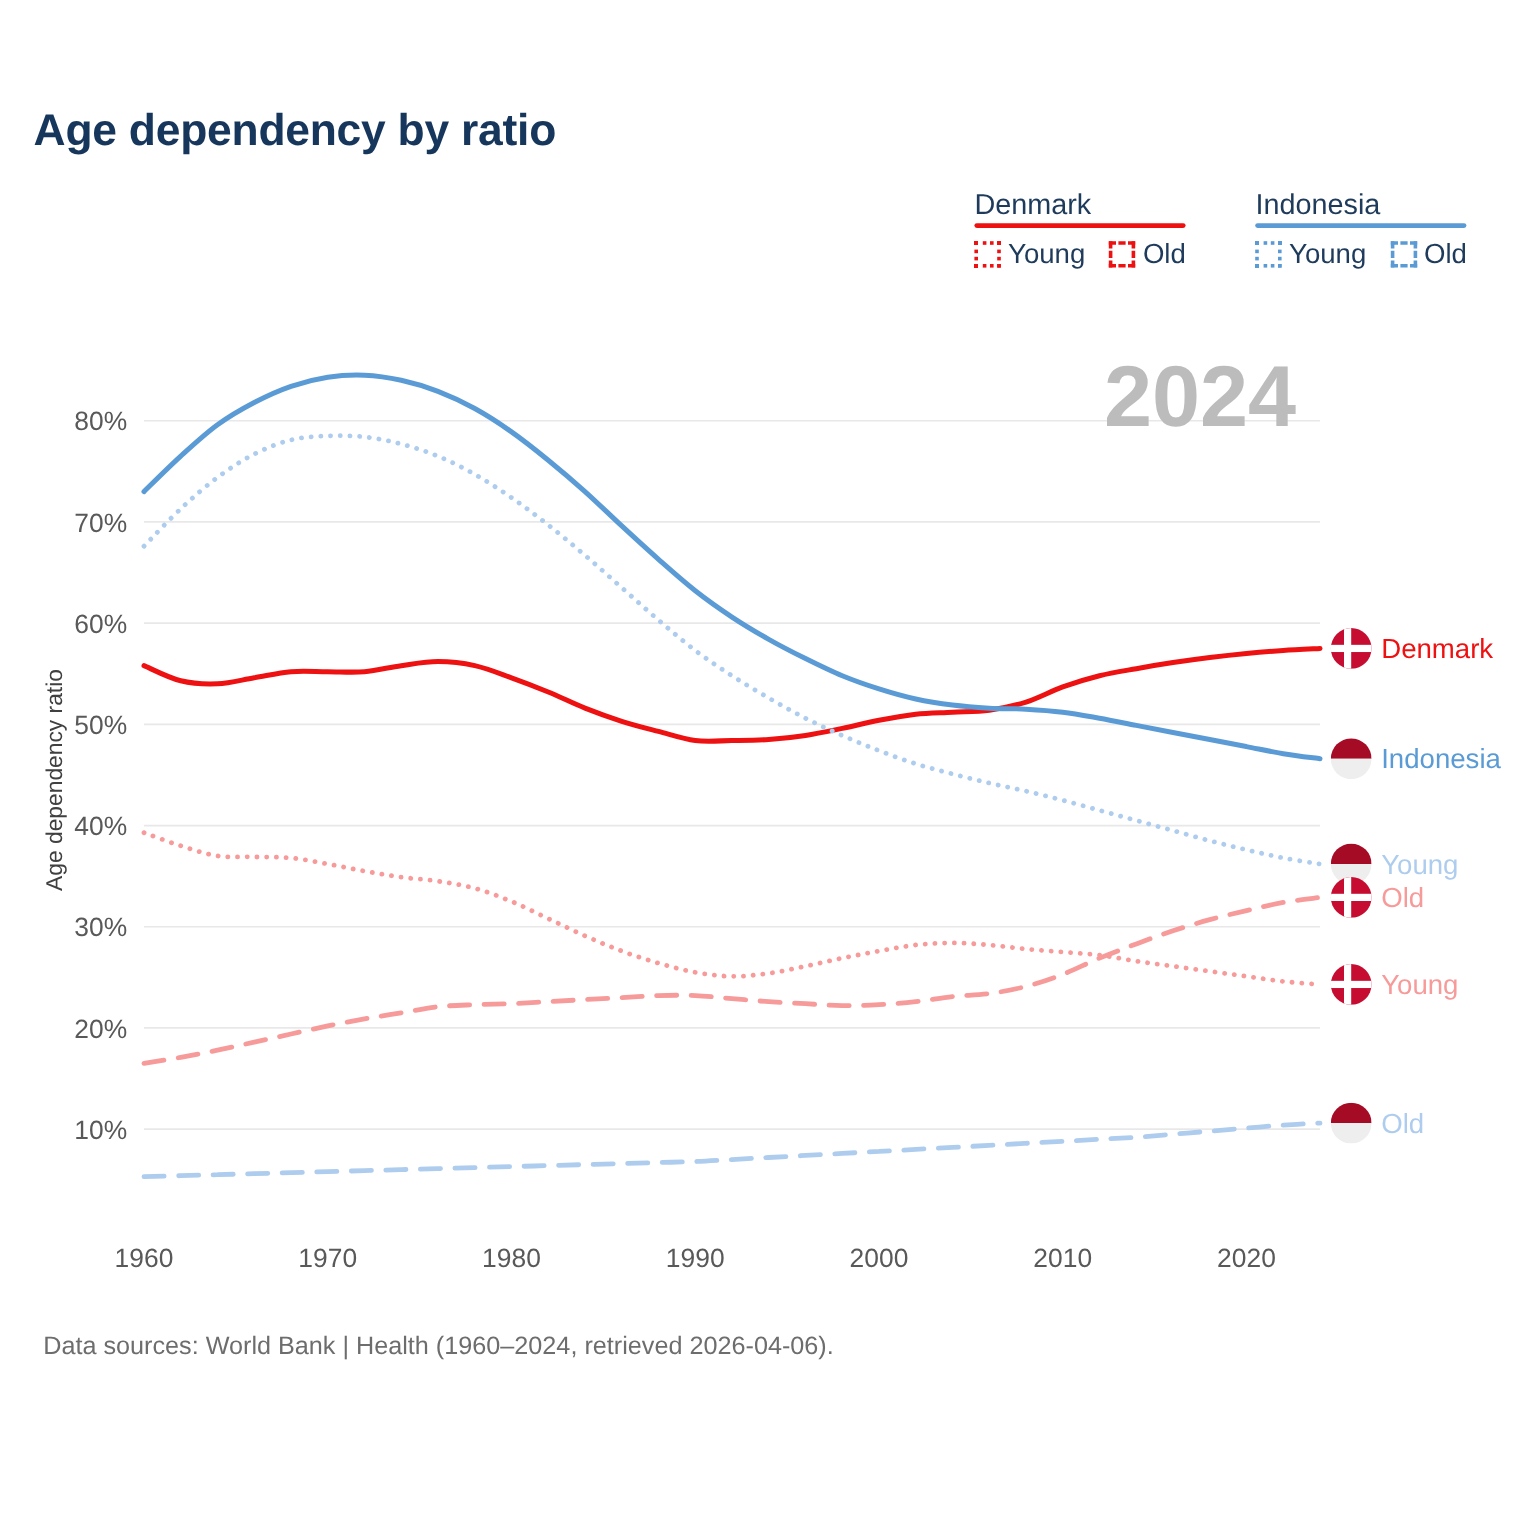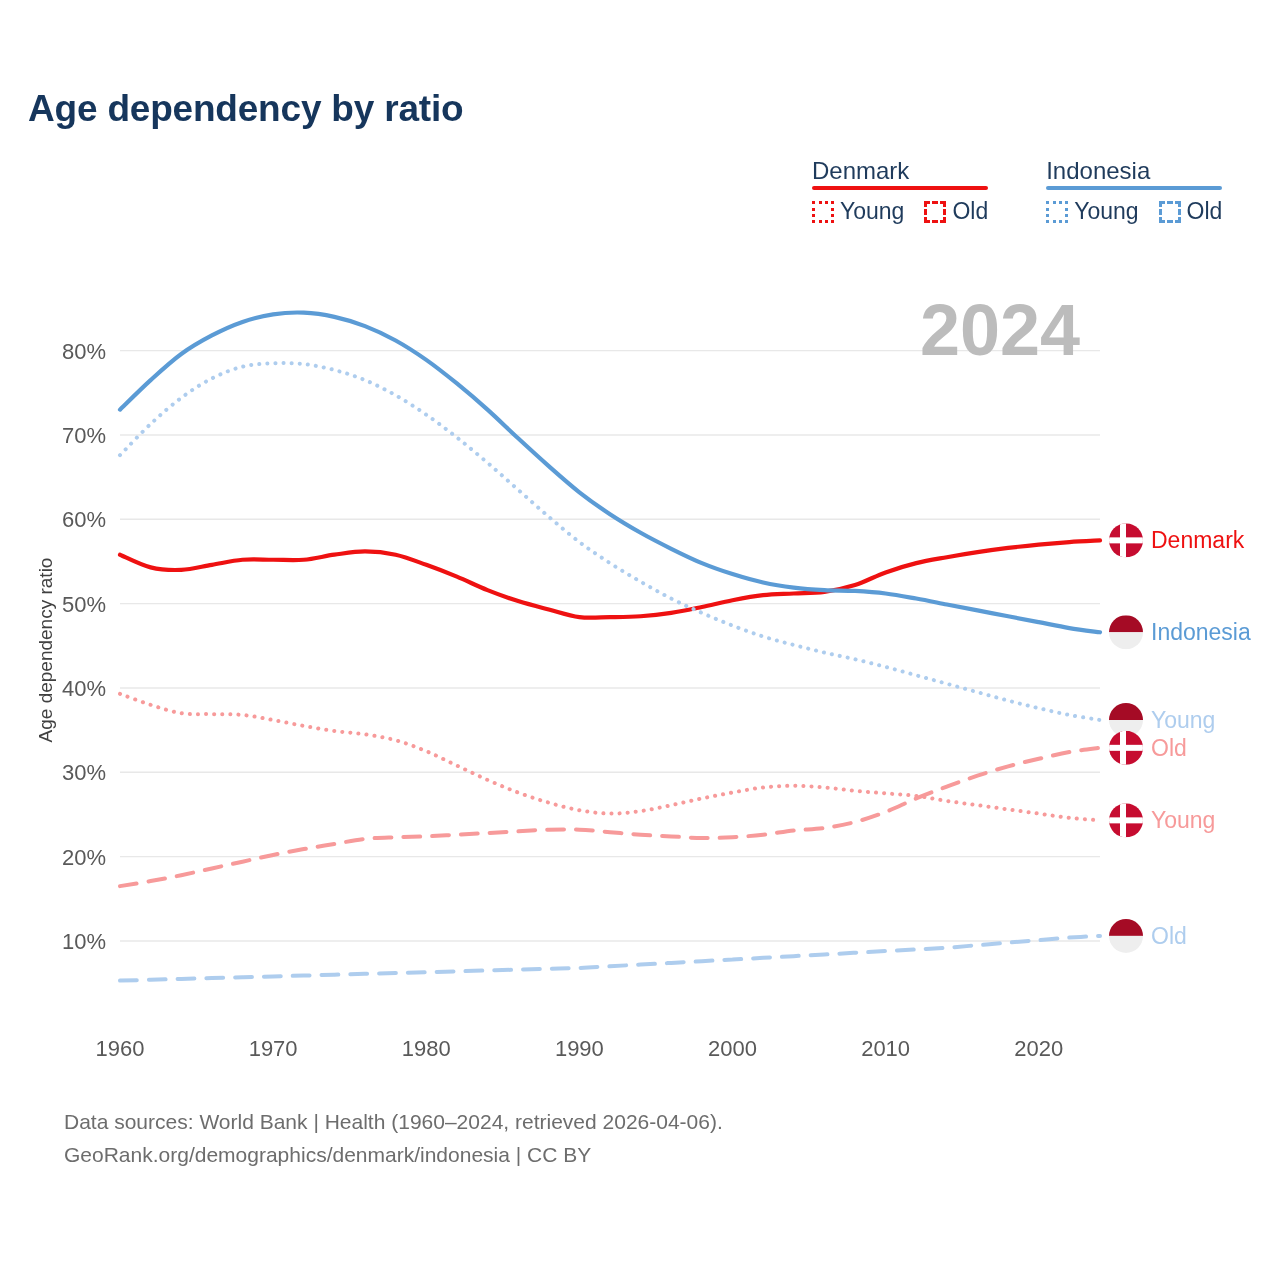--- a/index.html
+++ b/index.html
@@ -70,21 +70,20 @@
   .endpoint-label { font-size: 23px; font-family: "Liberation Sans", sans-serif; }
 
   
   #footer {
     position: absolute;
     left: 36px;
     top: 1105px;
     font-size: 21px;
     color: #6d6d6d;
     line-height: 1.58;
-    margin-left: 28px;
   }
   #footer div { white-space: nowrap; }
 </style>
 </head>
 <body>
 
 <div id="chart-title">Age dependency by ratio</div>
 
 <div id="legend">
     <div class="legend-group">
@@ -209,14 +208,13 @@
         <g clip-path="url(#clip-indonesia_old)">
           <rect x="1109" y="918.9036144578313" width="34" height="17" fill="#a50b25"></rect>
           <rect x="1109" y="935.9036144578313" width="34" height="17" fill="#eeeeee"></rect>
         </g>
         <text x="1151" y="943.9036144578313" fill="#aecdee" class="endpoint-label">Old</text>
       </g>
     </svg></div>
 
 <div id="footer">
   <div>Data sources: World Bank | Health (1960–2024, retrieved 2026-04-06).</div>
-  <div>GeoRank.org/demographics/denmark/indonesia | CC BY</div>
 </div>
 
 </body></html>

